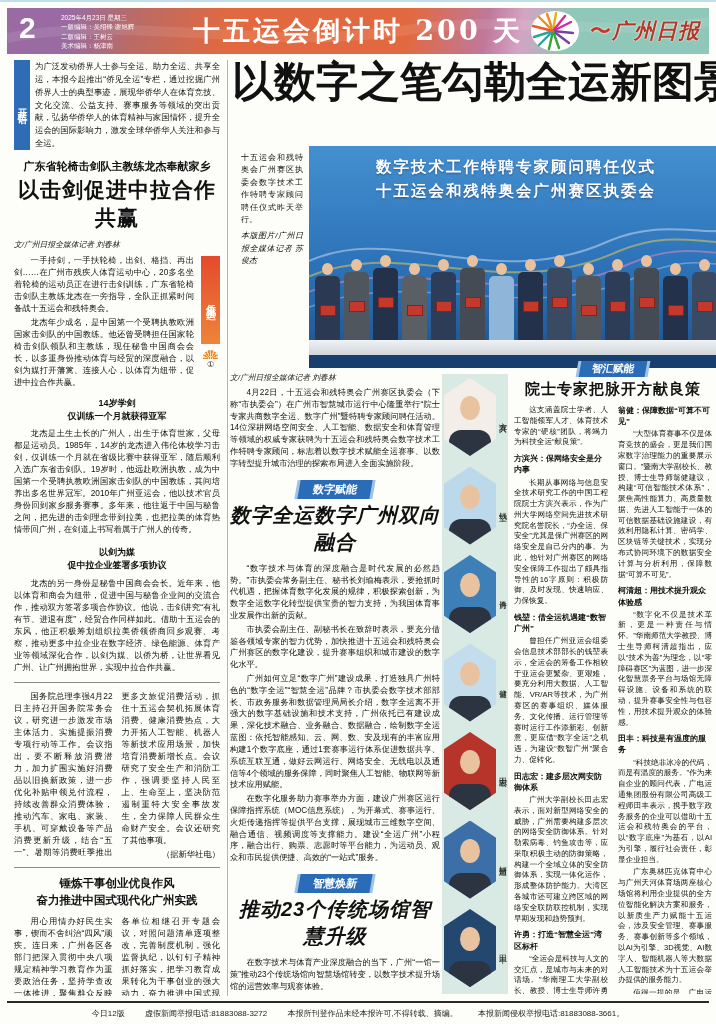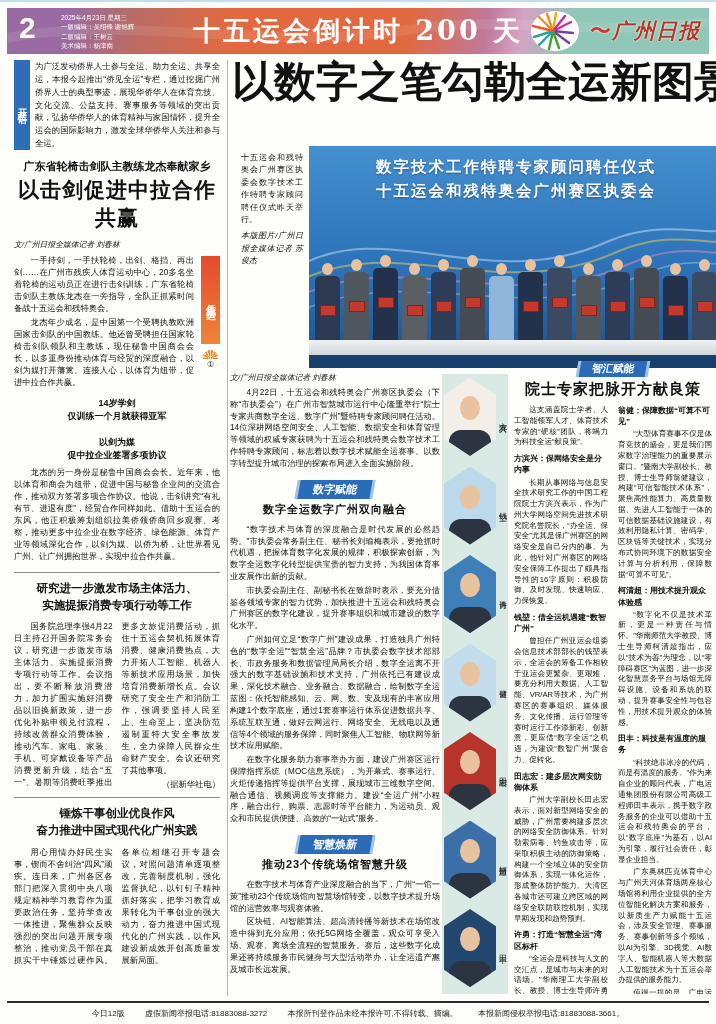--- a/index.html
+++ b/index.html
@@ -106,21 +106,21 @@
   .fig .cert { position:absolute; width:16px; height:11px; background:#c4392b; border:1px solid #87221a; left:50%; transform:translateX(-50%); top:42px; }
 
   
   .mid-col { position:absolute; left:230px; top:372px; width:210px; height:622px; overflow:hidden; }
   .mid-col p { font-size:8.2px; line-height:1.44; margin-bottom:2px; }
   .badge-row { text-align:center; margin:9px 0 3px; }
   .badge {
     display:inline-block; background:#2b6cb8; color:#fff; font-size:11px; font-weight:bold;
     padding:2px 14px; transform:skewX(-10deg); box-shadow:3px 0 0 #9ec3e6, -3px 0 0 #9ec3e6;
   }
-  .section-heading { text-align:center; font-size:11px; font-weight:900; letter-spacing:1px; margin:3px 0 7px; }
+  .section-heading { text-align:center; font-size:20px; font-weight:900; letter-spacing:1px; margin:3px 0 7px;font-style:italic; }
 
   
   .strip { position:absolute; left:442px; top:374px; width:66px; height:620px; background:#d9eae4; }
   .pt { position:relative; height:88.5px; }
   .hex {
     position:absolute; left:2px; top:4px; width:52px; height:78px;
     clip-path:polygon(50% 0,100% 22%,100% 78%,50% 100%,0 78%,0 22%);
   }
   .hex .p-head { position:absolute; left:50%; top:18px; transform:translateX(-50%); width:20px; height:24px; border-radius:50%; background:#e9c3a0; }
   .hex .p-body { position:absolute; left:50%; bottom:0; transform:translateX(-50%); width:42px; height:26px; border-radius:12px 12px 0 0; background:#2c3442; }
@@ -201,37 +201,34 @@
       <p class="jt ind">一手持剑，一手扶轮椅，出剑、格挡、再出剑……在广州市残疾人体育运动中心，20多名坐着轮椅的运动员正在进行击剑训练，广东省轮椅击剑队主教练龙杰在一旁指导，全队正抓紧时间备战十五运会和残特奥会。</p>
       <p class="jt ind">龙杰年少成名，是中国第一个受聘执教欧洲国家击剑队的中国教练。他还曾受聘担任国家轮椅击剑队领队和主教练，现任秘鲁中国商会会长，以多重身份推动体育与经贸的深度融合，以剑为媒打开藩篱、连接人心，以体育为纽带，促进中拉合作共赢。</p>
     </div>
 
     <div class="two-sub">
       <div class="colbody">
         <div class="subhead">
           <div>14岁学剑</div>
           <div>仅训练一个月就获得亚军</div>
         </div>
+        <p class="jt ind">龙杰是土生土长的广州人，出生于体育世家，父母都是运动员。1985年，14岁的龙杰进入伟伦体校学习击剑，仅训练一个月就在省级比赛中获得亚军，随后顺利入选广东省击剑队。19岁时，他远赴欧洲执教，成为中国第一个受聘执教欧洲国家击剑队的中国教练，其间培养出多名世界冠军。2010年广州亚运会，他以技术官员身份回到家乡服务赛事。多年来，他往返于中国与秘鲁之间，把先进的击剑理念带到拉美，也把拉美的体育热情带回广州，在剑道上书写着属于广州人的传奇。</p>
       </div>
       <div class="colbody">
         <div class="subhead">
           <div>以剑为媒</div>
           <div>促中拉企业签署多项协议</div>
         </div>
         <p class="jt ind">龙杰的另一身份是秘鲁中国商会会长。近年来，他以体育和商会为纽带，促进中国与秘鲁企业间的交流合作，推动双方签署多项合作协议。他说，击剑讲究“有礼有节、进退有度”，经贸合作同样如此。借助十五运会的东风，他正积极筹划组织拉美侨领侨商回乡观赛、考察，推动更多中拉企业在数字经济、绿色能源、体育产业等领域深化合作，以剑为媒、以侨为桥，让世界看见广州、让广州拥抱世界，实现中拉合作共赢。</p>
       </div>
     </div>
 
     <div class="rule"></div>
 
     <div>
-      <div class="gov-head">
-        <div>研究进一步激发市场主体活力、</div>
-        <div>实施提振消费专项行动等工作</div>
-      </div>
       <div class="gov-body">
         <p class="jt ind">国务院总理李强4月22日主持召开国务院常务会议，研究进一步激发市场主体活力、实施提振消费专项行动等工作。会议指出，要不断释放消费潜力，加力扩围实施好消费品以旧换新政策，进一步优化补贴申领兑付流程，持续改善群众消费体验，推动汽车、家电、家装、手机、可穿戴设备等产品消费更新升级，结合“五一”、暑期等消费旺季推出更多文旅促消费活动，抓住十五运会契机拓展体育消费、健康消费热点，大力开拓人工智能、机器人等新技术应用场景，加快培育消费新增长点。会议研究了安全生产和消防工作，强调要坚持人民至上、生命至上，坚决防范遏制重特大安全事故发生，全力保障人民群众生命财产安全。会议还研究了其他事项。</p>
         <p class="gov-attrib">（据新华社电）</p>
       </div>
     </div>
 
     <div class="rule"></div>
 
     <div>
       <div class="style-head">

